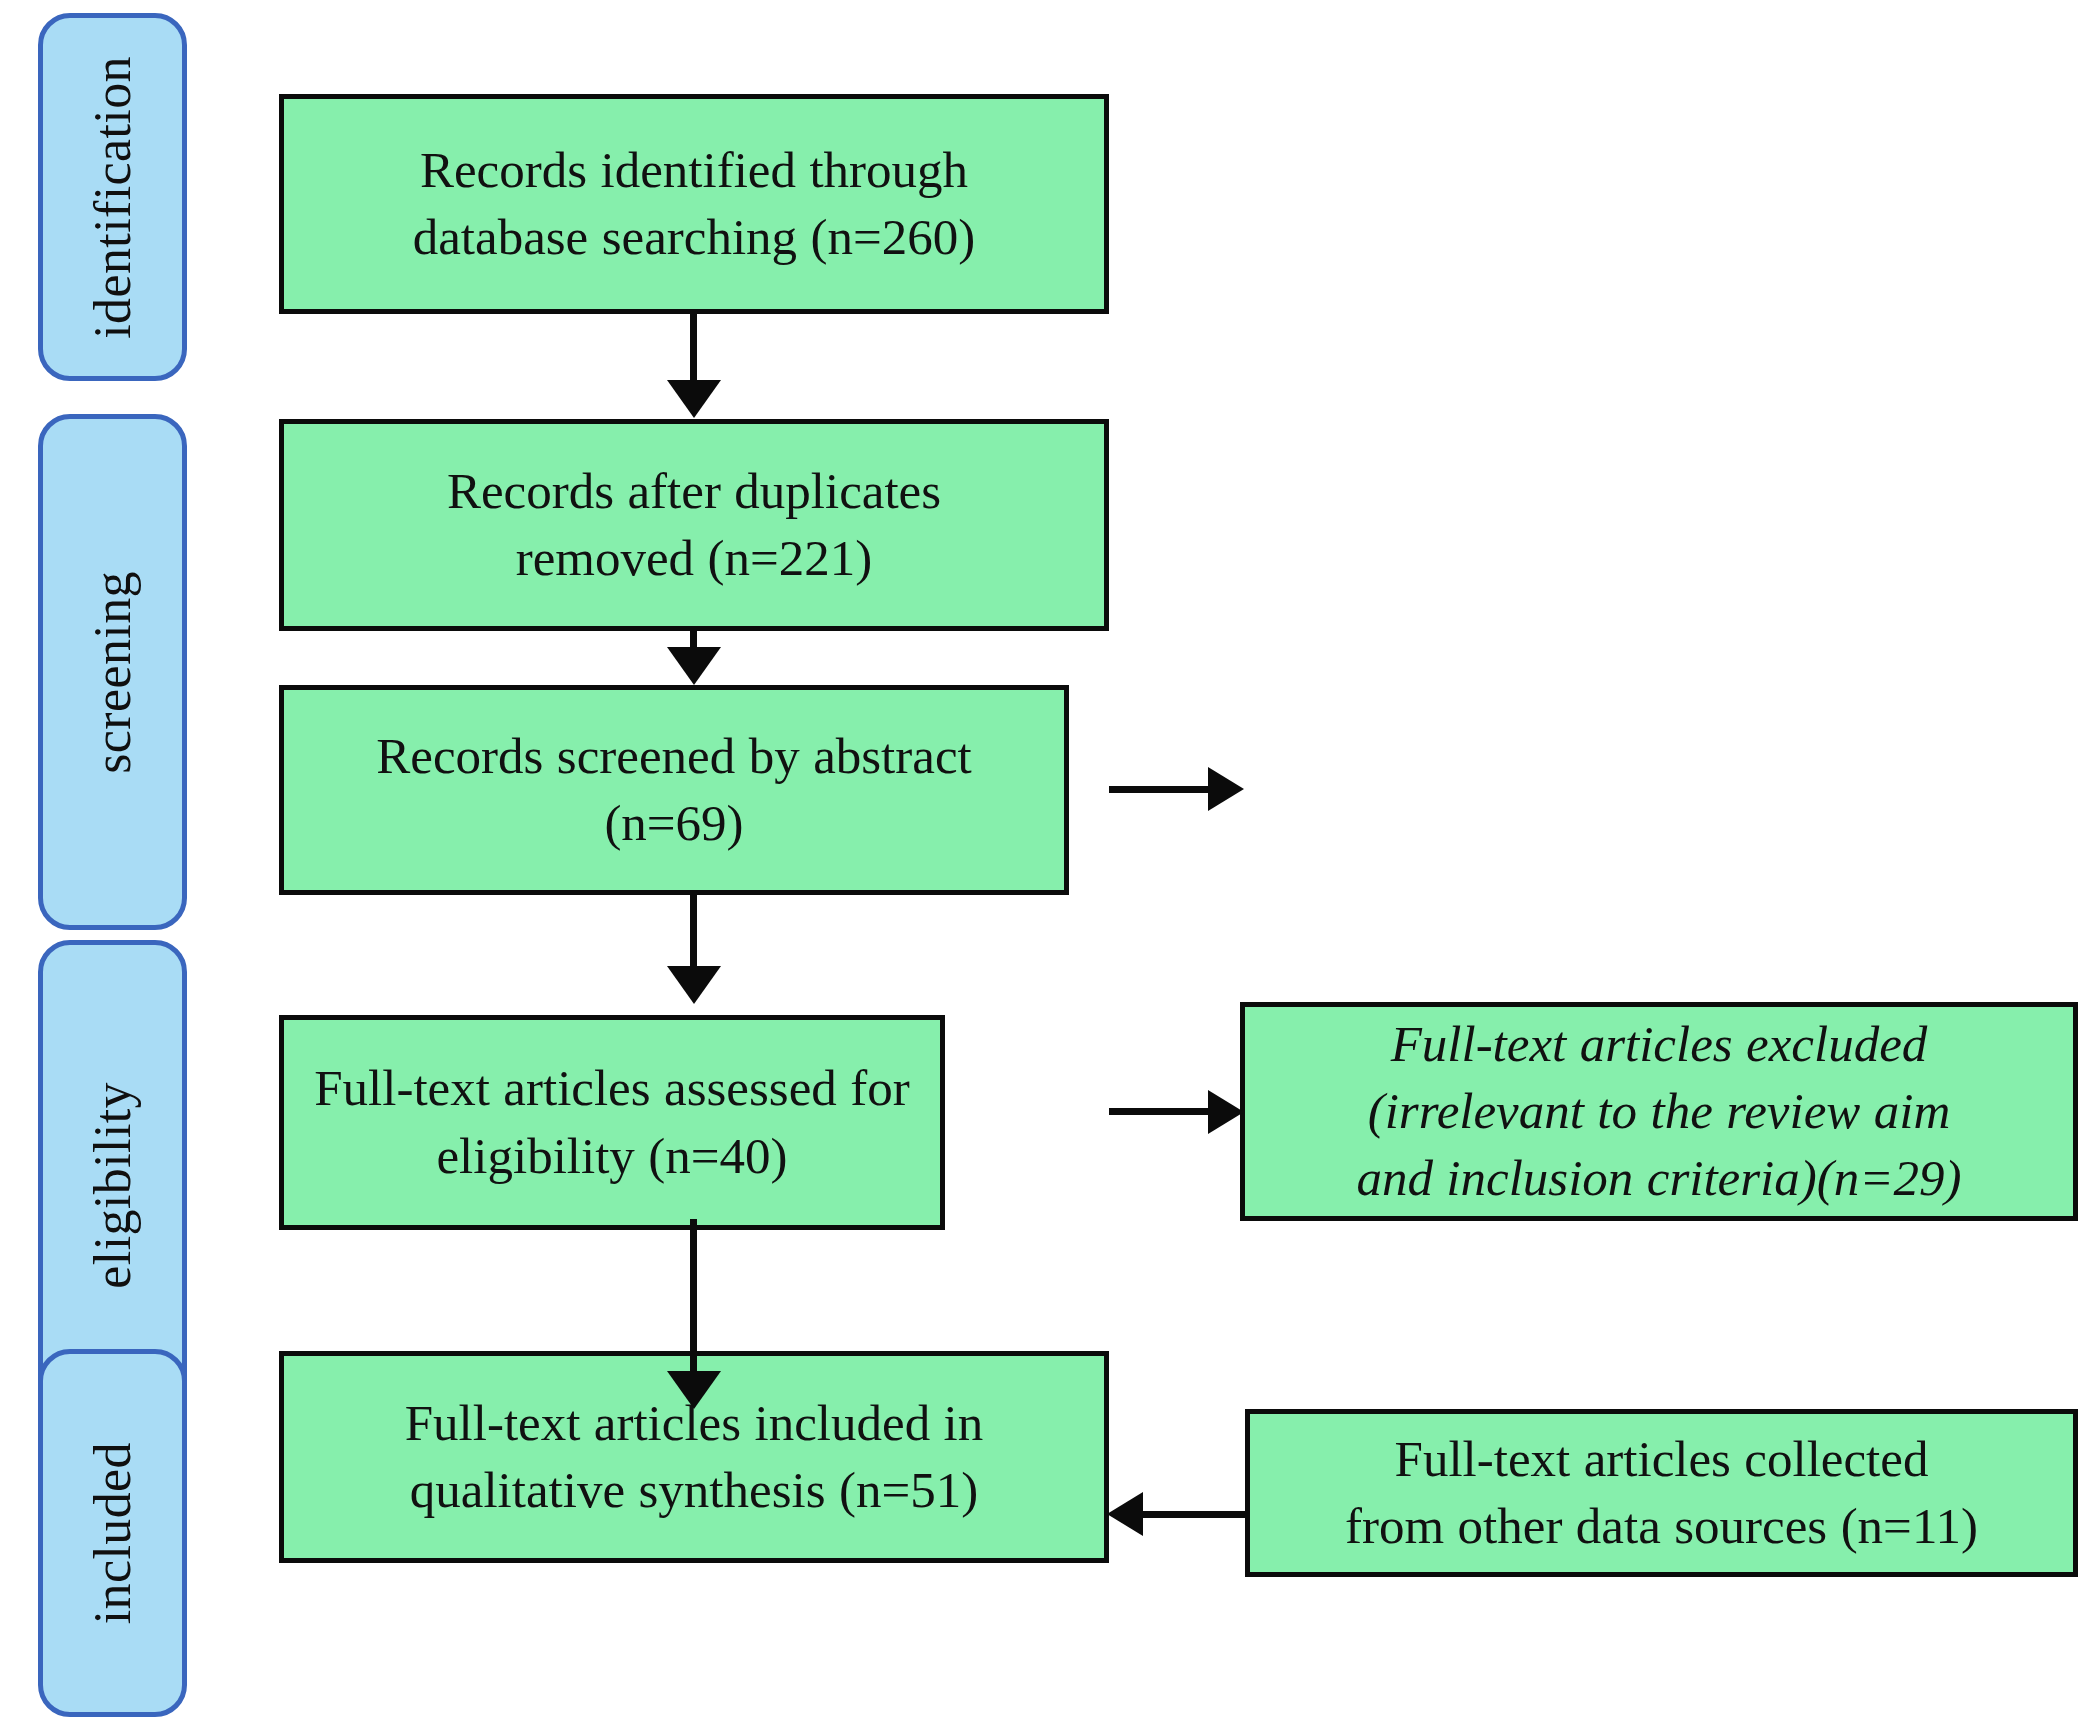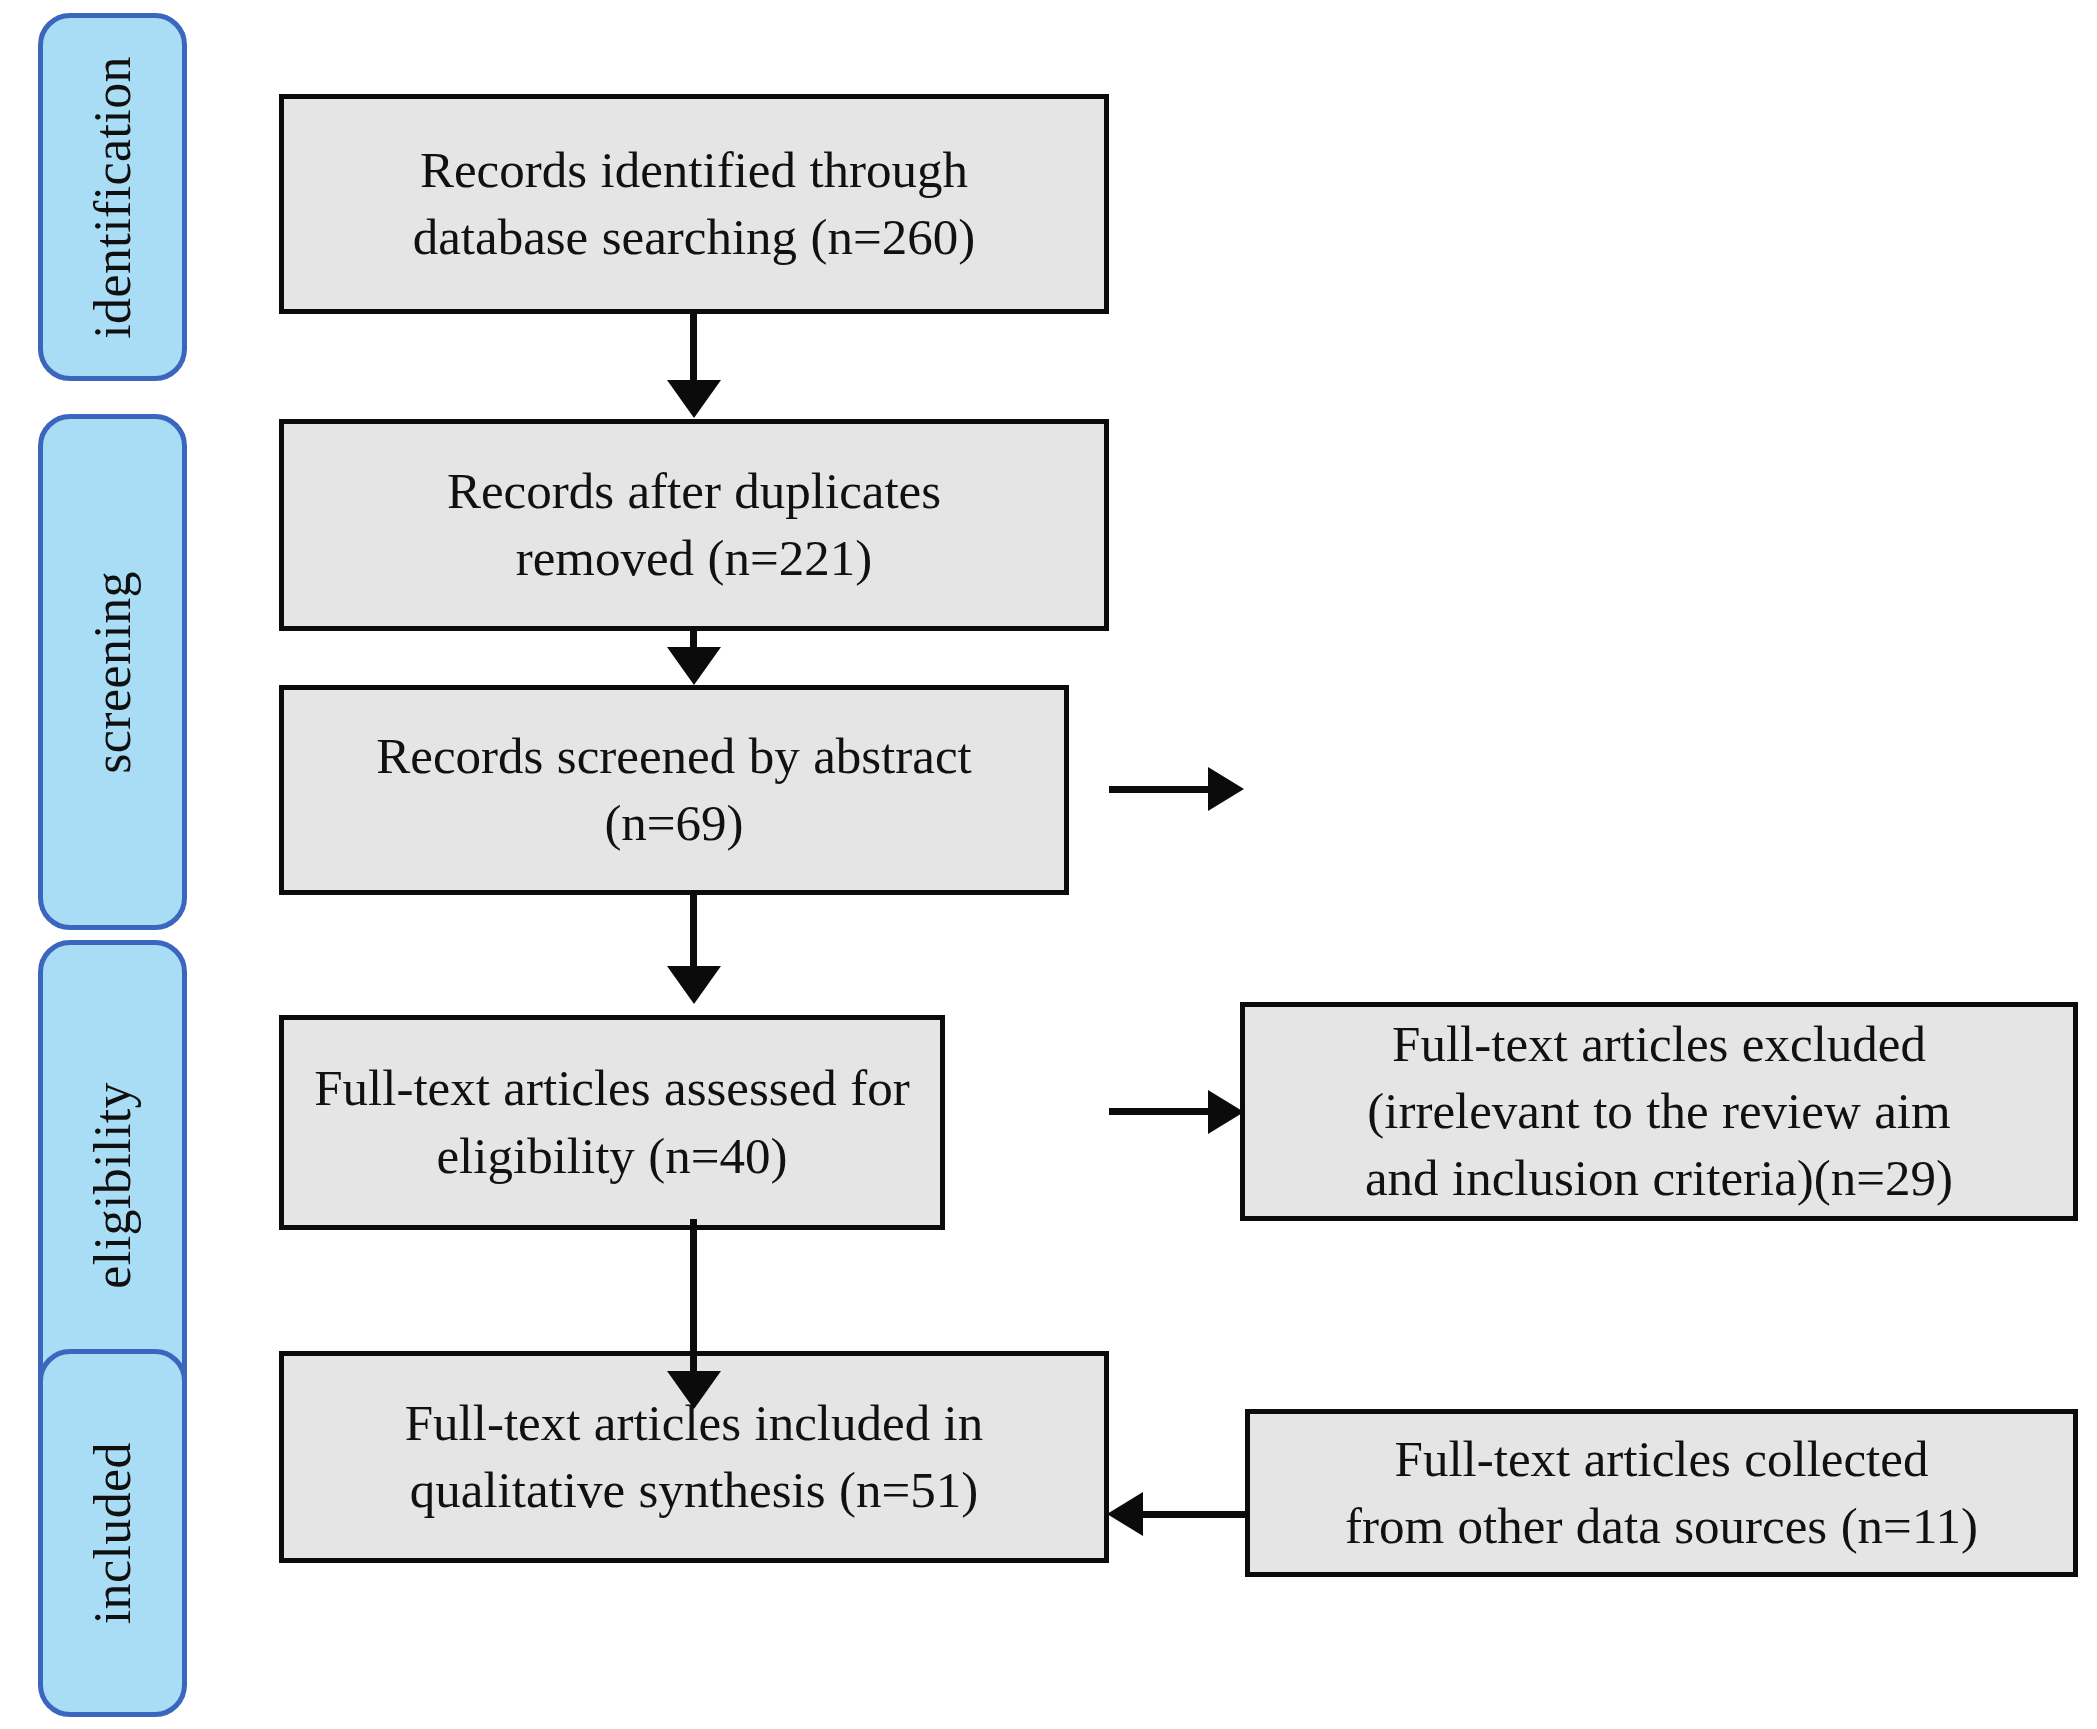--- a/index.html
+++ b/index.html
@@ -41,21 +41,21 @@
   }
   #stage-identification { top: 13px;   height: 368px; }
   #stage-screening     { top: 414px;  height: 516px; }
   #stage-eligibility   { top: 940px; height: 491px; }
   #stage-included      { top: 1349px; height: 368px; }
 
   
   .flow-box {
     position: absolute;
     box-sizing: border-box;
-    background: #e5e5e5;
+    background: #86efac;
     border: 5px solid #0b0b0b;
     display: flex;
     align-items: center;
     justify-content: center;
     text-align: center;
     padding: 7.2px 19px;
   }
   .flow-box-text {
     font-size: 51px;
     line-height: 1.32;
@@ -65,21 +65,21 @@
 
   
   #box-identified   { left: 279px; top: 94px;  width: 830px; height: 220px; }
   #box-duplicates   { left: 279px; top: 419px;  width: 830px; height: 212px; }
   #box-screened     { left: 279px; top: 685px;  width: 790px; height: 210px; }
   #box-eligibility  { left: 279px; top: 1003px; width: 666px; height: 215px; margin-top: 12px; }
   #box-included     { left: 279px; top: 1351px; width: 830px; height: 212px; }
 
   
   #box-excluded-abstract { left: 1245px; top: 685px;  width: 833px; height: 210px; }
-  #box-excluded-fulltext { left: 1240px; top: 1002px; width: 838px; height: 219px; }
+  #box-excluded-fulltext { left: 1240px; top: 1002px; width: 838px; height: 219px; font-style: italic; }
   #box-other-sources     { left: 1245px; top: 1409px; width: 833px; height: 168px; }
 
   
   .conn-v {
     position: absolute;
     width: 6.5px;
     background: #0b0b0b;
     left: 690px;
   }
   #conn-v1 { top: 314px;  height: 81px; }

